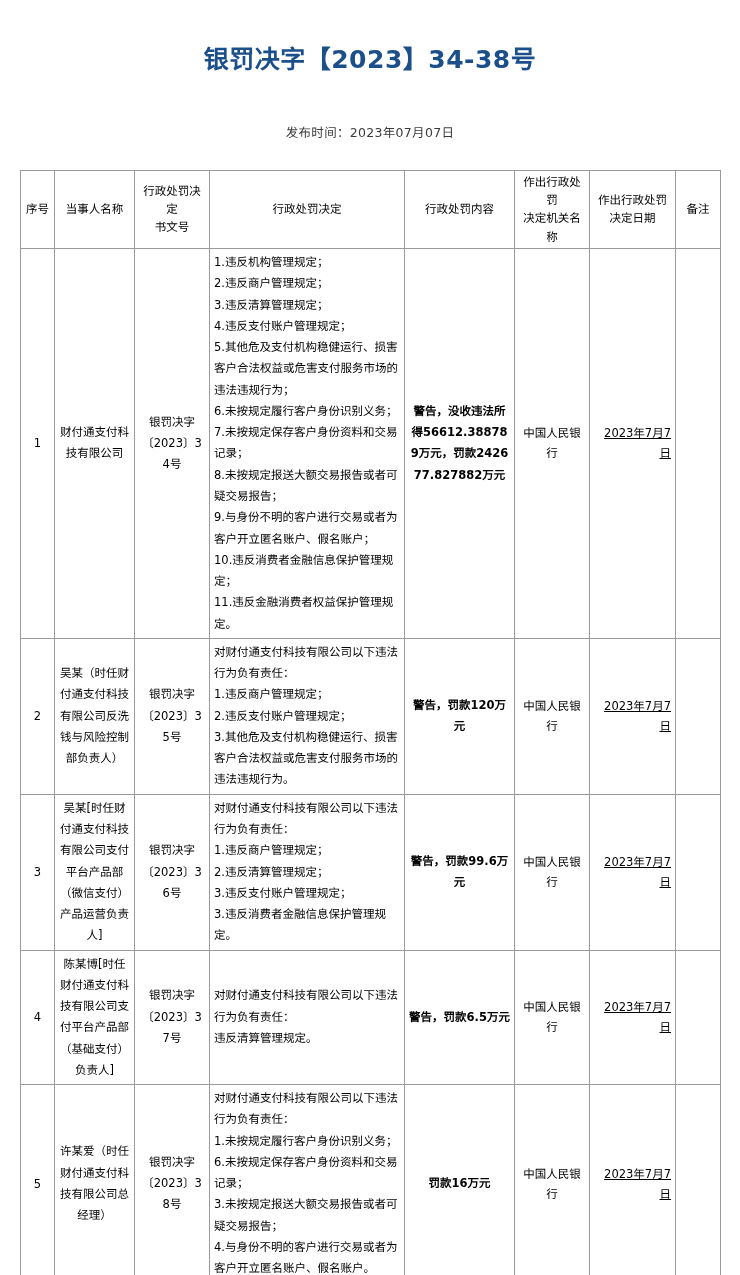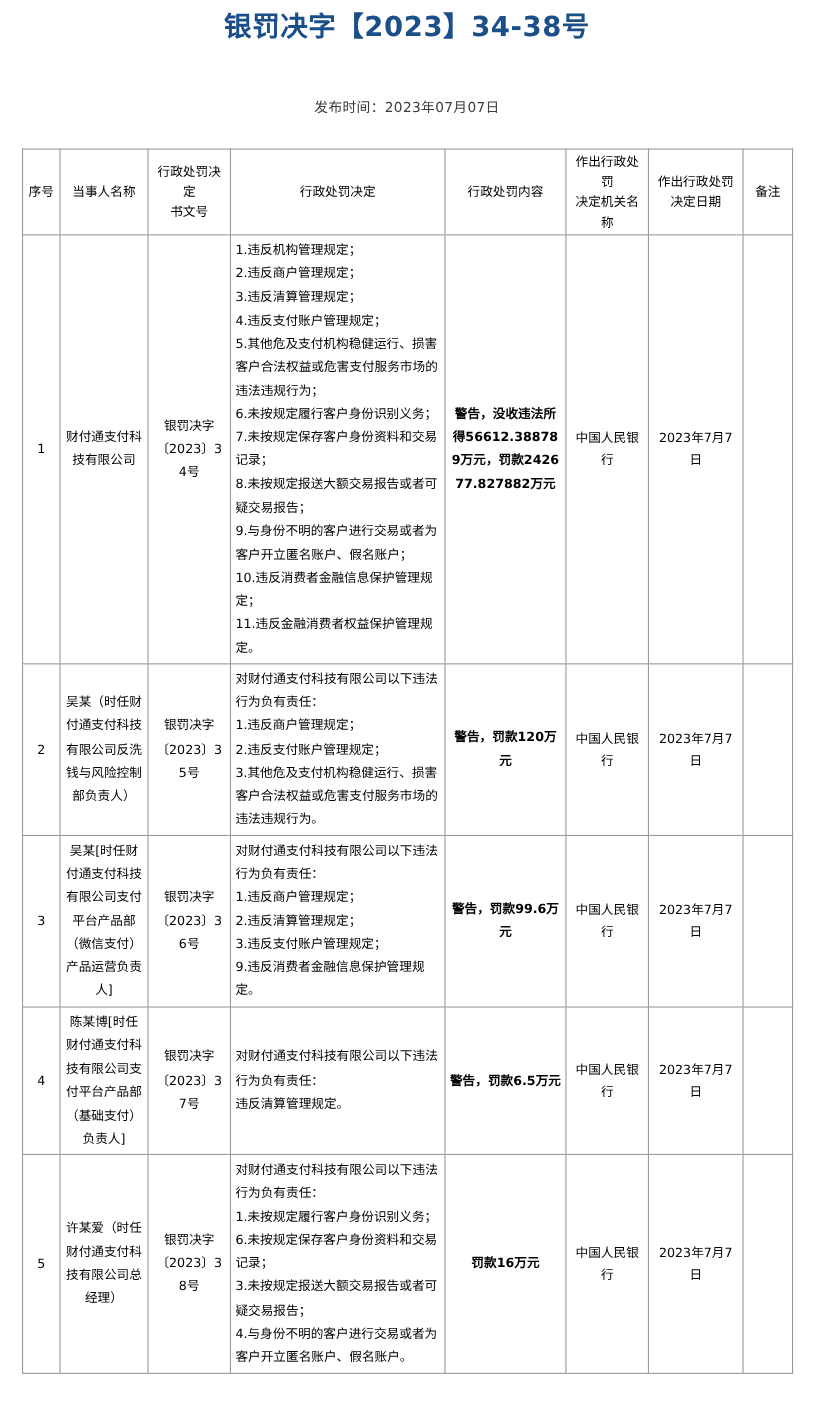--- a/index.html
+++ b/index.html
@@ -22,20 +22,21 @@
 
   
   .doc-title {
     text-align: center;
     font-size: 25px;
     font-weight: bold;
     color: #1b4f8a;
     letter-spacing: 0.5px;
     padding-top: 9px;
     line-height: 1.3;
+    margin-top: 35px;
   }
 
   
   .publish-line {
     text-align: center;
     font-size: 12.5px;
     color: #3b3b3b;
     margin-top: 45px;
     letter-spacing: 0.3px;
   }
@@ -77,21 +78,21 @@
   col.c-org     { width: 75px; }
   col.c-date    { width: 86px; }
   col.c-remark  { width: 45px; }
 
   td.idx-cell   { text-align: center; }
   td.party-cell { text-align: center;   line-height: 1.85; }
   td.docno-cell { text-align: center; line-height: 1.85; }
   td.type-cell  { text-align: left;   line-height: 1.85; padding: 8px 5px; }
   td.content-cell { text-align: center; font-weight: bold; line-height: 1.85; }
   td.org-cell   { text-align: center; }
-  td.date-cell  { text-align: center; }
+  td.date-cell  { text-align: right; text-decoration: underline; }
   td.remark-cell{ text-align: center; }
 
   .type-lead { display: block; }
   .type-item { display: block; }
 </style>
 </head>
 <body>
 
 <div class="page">
 
@@ -174,21 +175,21 @@
           </tr>
           <tr>
             <td class="idx-cell">3</td>
             <td class="party-cell">吴某[时任财付通支付科技有限公司支付平台产品部（微信支付）产品运营负责人]</td>
             <td class="docno-cell"><span>银罚决字</span><br><span>〔2023〕36号</span></td>
             <td class="type-cell">
               <span class="type-lead">对财付通支付科技有限公司以下违法行为负有责任：</span>
               <span class="type-item">1.违反商户管理规定；</span>
               <span class="type-item">2.违反清算管理规定；</span>
               <span class="type-item">3.违反支付账户管理规定；</span>
-              <span class="type-item">9.违反消费者金融信息保护管理规定。</span>
+              <span class="type-item">3.违反消费者金融信息保护管理规定。</span>
             </td>
             <td class="content-cell">警告，罚款99.6万元</td>
             <td class="org-cell">中国人民银行</td>
             <td class="date-cell">2023年7月7日</td>
             <td class="remark-cell"></td>
           </tr>
           <tr>
             <td class="idx-cell">4</td>
             <td class="party-cell">陈某博[时任财付通支付科技有限公司支付平台产品部（基础支付）负责人]</td>
             <td class="docno-cell"><span>银罚决字</span><br><span>〔2023〕37号</span></td>

